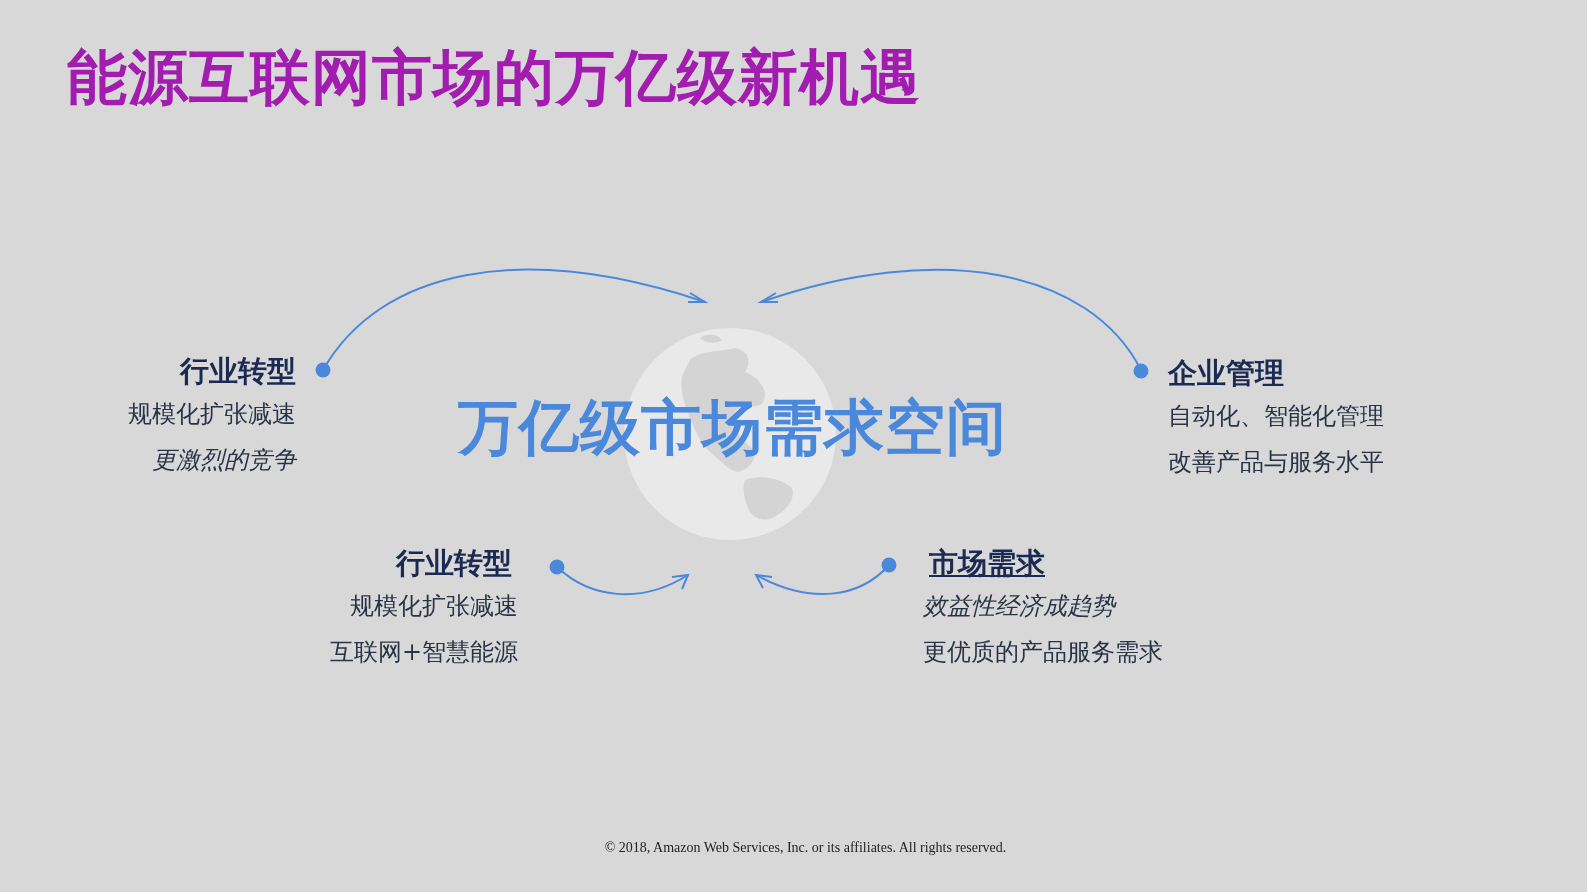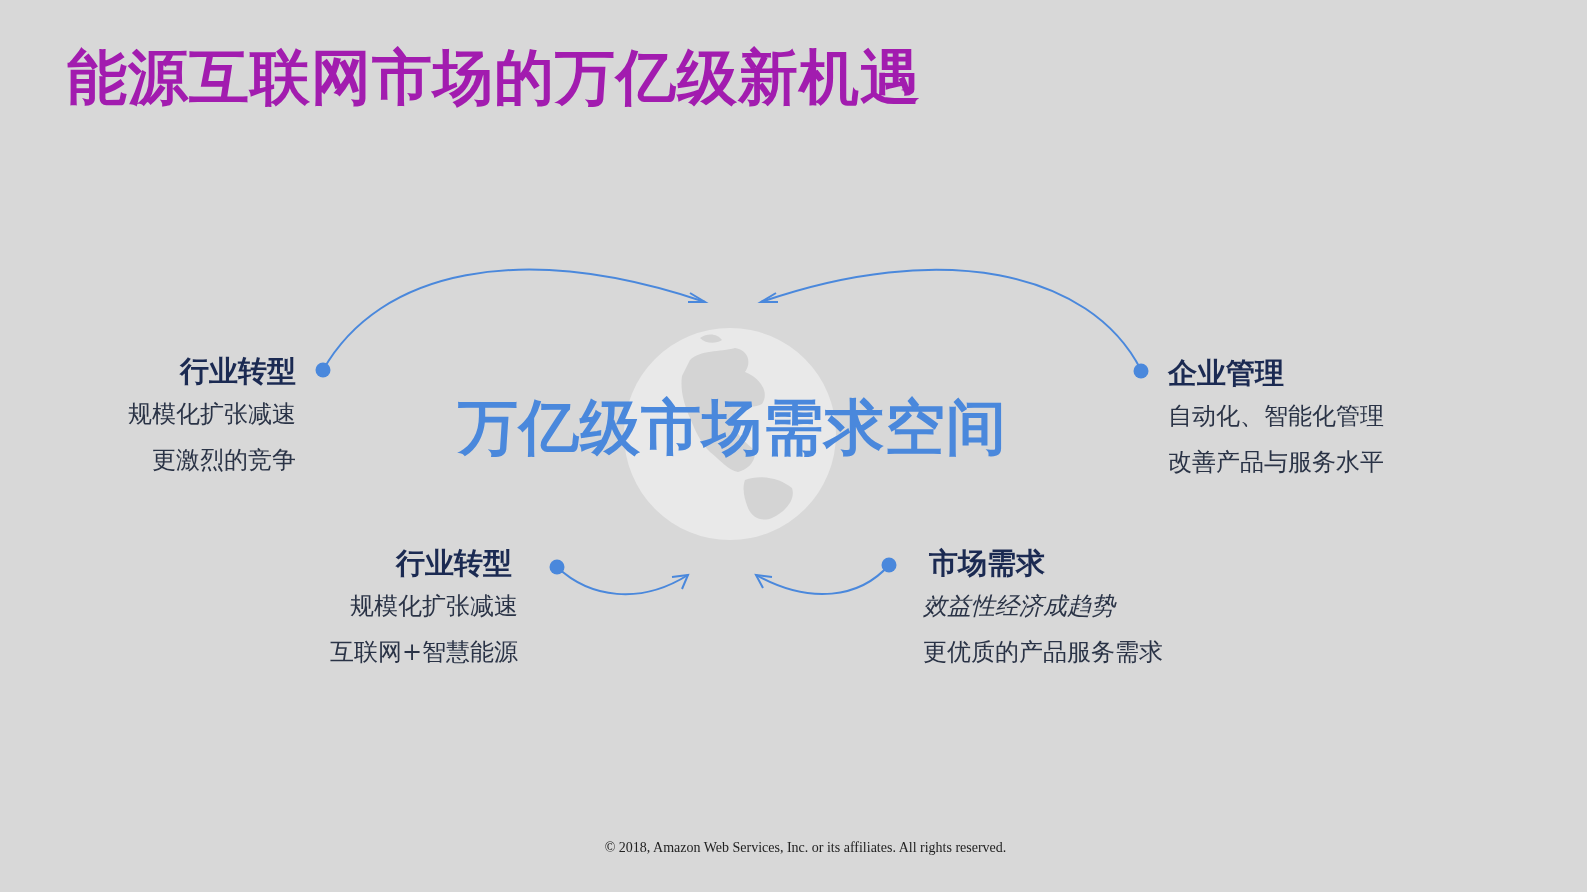--- a/index.html
+++ b/index.html
@@ -54,34 +54,34 @@
   <path d="M889 565 C860 598 810 605 756 575" fill="none" stroke="#4a88dc" stroke-width="2"></path>
   <path d="M772 577 L756 575 L763 588" fill="none" stroke="#4a88dc" stroke-width="2"></path>
   <circle cx="889" cy="565" r="7.5" fill="#4a88dc"></circle>
 </svg>
 
 <div class="center-text">万亿级市场需求空间</div>
 
 <div class="block right-align" style="left:96px; top:352px; width:200px;">
   <div class="head">行业转型</div>
   <div class="line" style="margin-top:6px;">规模化扩张减速</div>
-  <div class="line" style="margin-top:14px;">更激烈的竞争</div>
+  <div class="line" style="margin-top:14px;font-style:italic;">更激烈的竞争</div>
 </div>
 
 <div class="block" style="left:1168px; top:354px;">
   <div class="head">企业管理</div>
   <div class="line" style="margin-top:6px;">自动化、智能化管理</div>
   <div class="line" style="margin-top:14px;">改善产品与服务水平</div>
 </div>
 
 <div class="block right-align" style="left:300px; top:544px; width:218px;">
   <div class="head" style="margin-right:6px;">行业转型</div>
   <div class="line" style="margin-top:6px;">规模化扩张减速</div>
   <div class="line" style="margin-top:14px;">互联网+智慧能源</div>
 </div>
 
 <div class="block" style="left:923px; top:544px;">
-  <div class="head" style="margin-left:6px;">市场需求</div>
+  <div class="head" style="margin-left:6px;text-decoration:underline;">市场需求</div>
   <div class="line" style="margin-top:6px;font-style:italic;">效益性经济成趋势</div>
   <div class="line" style="margin-top:14px;">更优质的产品服务需求</div>
 </div>
 
 <div class="footer">© 2018, Amazon Web Services, Inc. or its affiliates. All rights reserved.</div>
 
 </body></html>

